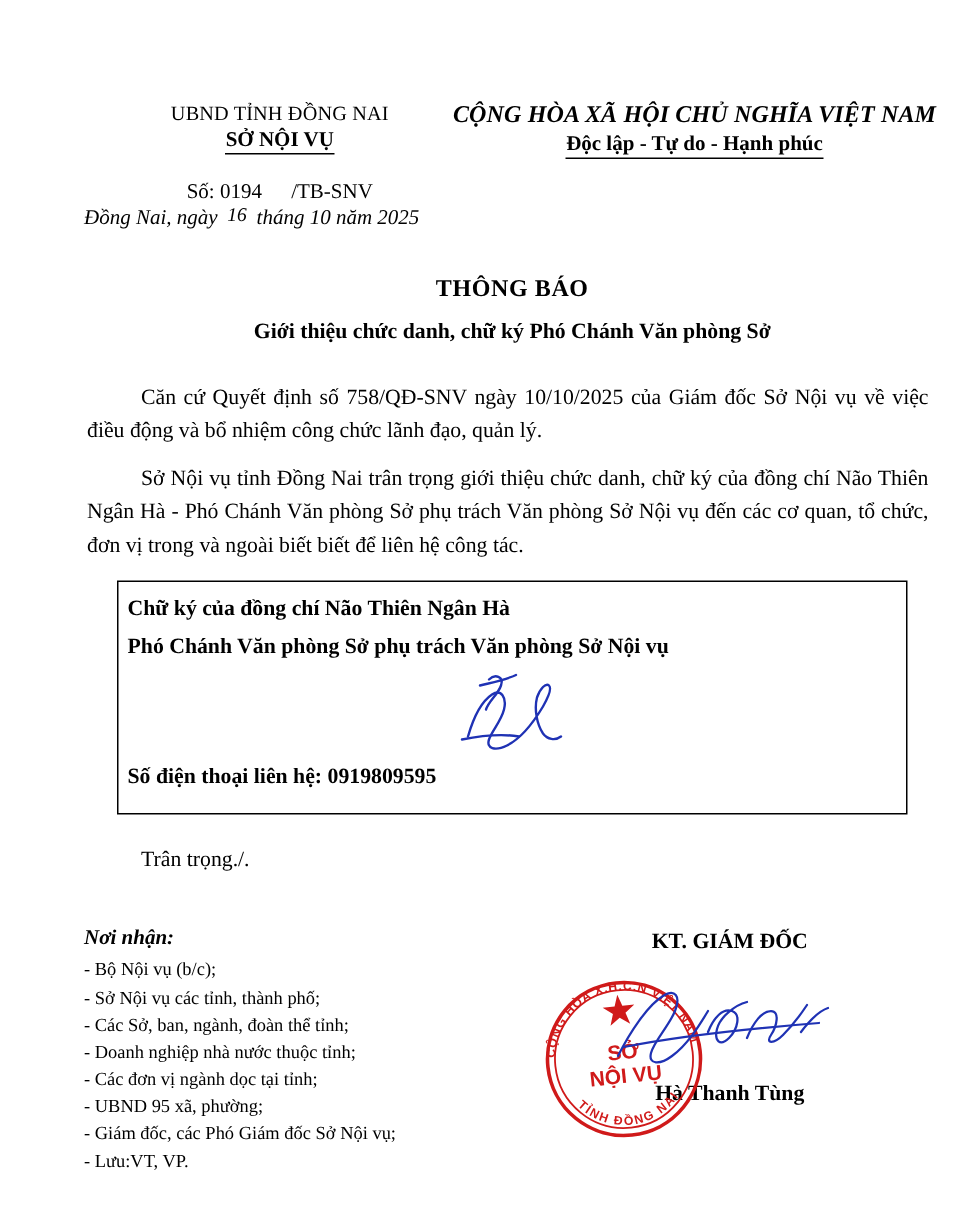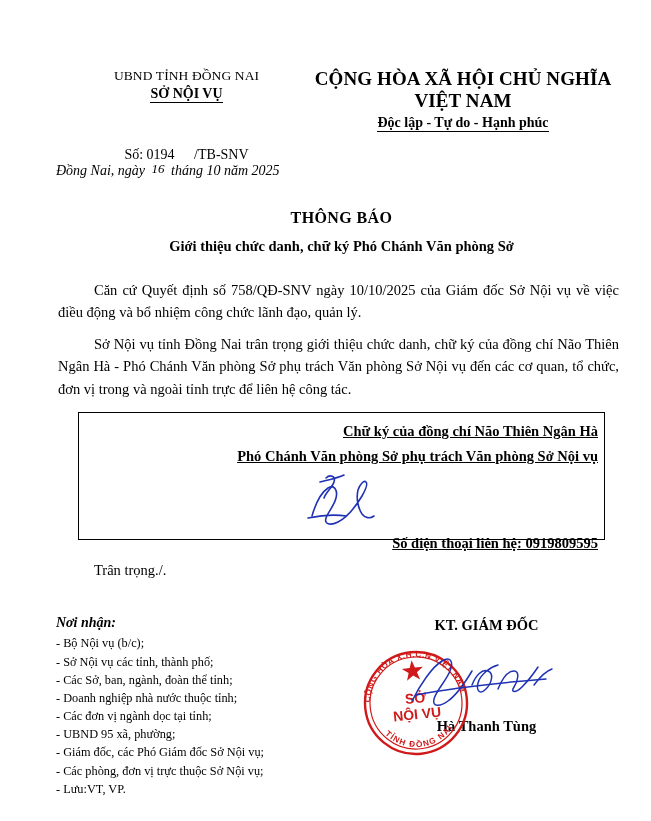--- a/index.html
+++ b/index.html
@@ -45,23 +45,24 @@
   .org-line2 {
     font-size: 14px;
     font-weight: bold;
     margin-top: 2px;
   }
   .org-line2 .underlined {
     border-bottom: 1px solid #000;
     padding-bottom: 1px;
   }
   .nation-line1 {
-    font-size: 19px;
+    font-size: 16px;
     font-weight: bold;
     letter-spacing: 0.1px;
+    font-style: italic;
   }
   .nation-line2 {
     font-size: 14px;
     font-weight: bold;
     margin-top: 3px;
   }
   .nation-line2 .underlined {
     border-bottom: 1px solid #000;
     padding-bottom: 1px;
   }
@@ -120,26 +121,25 @@
   }
   .para {
     text-indent: 36px;
     margin-bottom: 9px;
   }
 
   
   .sign-box {
     margin: 12px 62px 0 62px;
     border: 1px solid #000;
-    text-align: right;
+    text-align: left;
     padding: 10px 6px 8px 6px;
     position: relative;
-    height: 128px;
+    height: 156px;
     box-sizing: border-box;
-    text-decoration: underline;
   }
   .sign-box-l1 {
     font-size: 14.5px;
     font-weight: bold;
   }
   .sign-box-l2 {
     font-size: 14.5px;
     font-weight: bold;
     margin-top: 8px;
   }
@@ -261,21 +261,21 @@
 
   <div class="title-block">
     <div class="doc-title">THÔNG BÁO</div>
     <div class="doc-subtitle">
       <div>Giới thiệu chức danh, chữ ký Phó Chánh Văn phòng Sở</div>
     </div>
   </div>
 
   <div class="body-block">
     <div class="para">Căn cứ Quyết định số 758/QĐ-SNV ngày 10/10/2025 của Giám đốc Sở Nội vụ về việc điều động và bổ nhiệm công chức lãnh đạo, quản lý.</div>
-    <div class="para">Sở Nội vụ tỉnh Đồng Nai trân trọng giới thiệu chức danh, chữ ký của đồng chí Não Thiên Ngân Hà - Phó Chánh Văn phòng Sở phụ trách Văn phòng Sở Nội vụ đến các cơ quan, tổ chức, đơn vị trong và ngoài tỉnh trực để liên hệ công tác.</div>
+    <div class="para">Sở Nội vụ tỉnh Đồng Nai trân trọng giới thiệu chức danh, chữ ký của đồng chí Não Thiên Ngân Hà - Phó Chánh Văn phòng Sở phụ trách Văn phòng Sở Nội vụ đến các cơ quan, tổ chức, đơn vị trong và ngoài biết biết để liên hệ công tác.</div>
   </div>
 
   <div class="sign-box">
     <div class="sign-box-l1">Chữ ký của đồng chí Não Thiên Ngân Hà</div>
     <div class="sign-box-l2">Phó Chánh Văn phòng Sở phụ trách Văn phòng Sở Nội vụ</div>
     <div class="sign-scribble">
       <svg width="120" height="60" viewBox="0 0 120 60" xmlns="http://www.w3.org/2000/svg">
         <g fill="none" stroke="#1f32b4" stroke-width="1.6" stroke-linecap="round">
           <path d="M44 6 C48 2, 54 4, 52 10 C50 16, 44 20, 42 26"></path>
           <path d="M38 10 C46 8, 56 6, 62 3"></path>
@@ -293,21 +293,20 @@
     <div class="recipients">
       <div class="recipients-title">Nơi nhận:</div>
       <ul>
         <li>- Bộ Nội vụ (b/c);</li>
         <li>- Sở Nội vụ các tỉnh, thành phố;</li>
         <li>- Các Sở, ban, ngành, đoàn thể tỉnh;</li>
         <li>- Doanh nghiệp nhà nước thuộc tỉnh;</li>
         <li>- Các đơn vị ngành dọc tại tỉnh;</li>
         <li>- UBND 95 xã, phường;</li>
         <li>- Giám đốc, các Phó Giám đốc Sở Nội vụ;</li>
-        <li>- Các phòng, đơn vị trực thuộc Sở Nội vụ;</li>
         <li>- Lưu:VT, VP.</li>
       </ul>
     </div>
 
     <div class="signer">
       <div class="signer-l1">KT. GIÁM ĐỐC</div>
 
       <div class="stamp">
         <svg width="120" height="120" viewBox="0 0 120 120" xmlns="http://www.w3.org/2000/svg">
           <defs>

